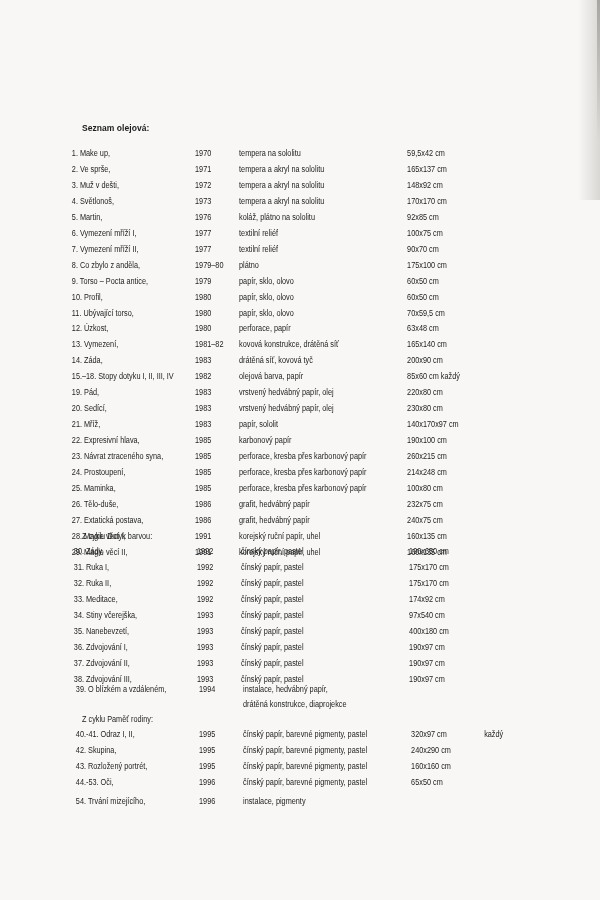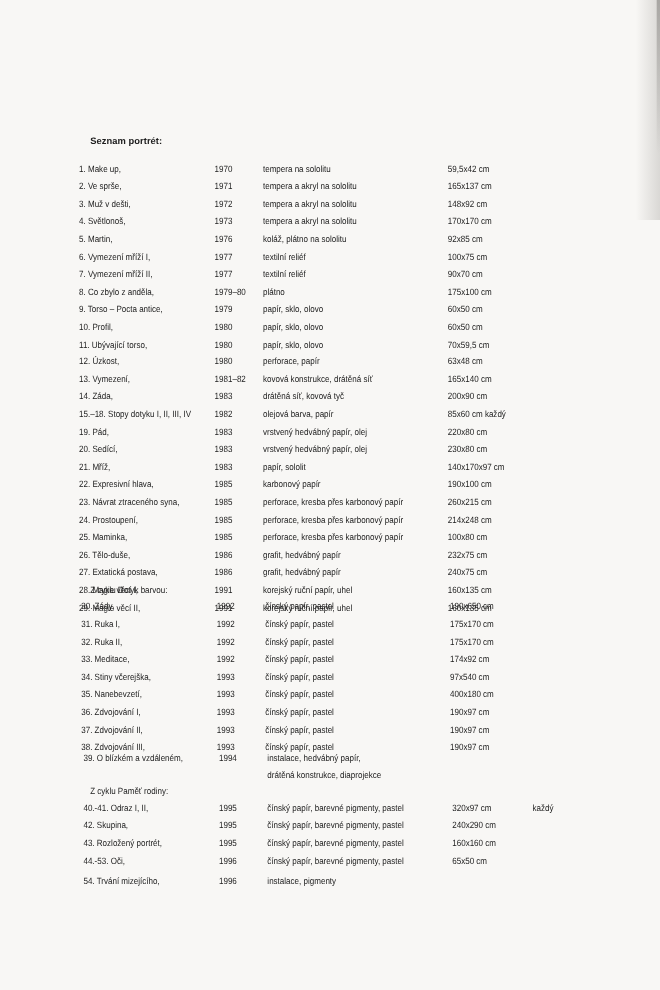--- a/index.html
+++ b/index.html
@@ -38,21 +38,21 @@
       font-size: 8.3px; line-height: 14px; white-space: nowrap;
       transform: scaleX(0.88); transform-origin: 0 0;
     }
   </style>
 </head>
 <body>
 
 <div class="page-edge"></div>
 <div class="page-edge-line"></div>
 
-<div class="heading">Seznam portrét:</div>
+<div class="heading">Seznam olejová:</div>
 
 <div id="list">
     <div class="row" style="top: 146px; left: -10px;">
       <span class="c-title">1. Make up,</span>
       <span class="c-year">1970</span>
       <span class="c-tech">tempera na sololitu</span>
       <span class="c-size">59,5x42 cm</span>
       <span class="c-note"></span>
     </div>
     <div class="row" style="top: 161.95px; left: -10px;">

